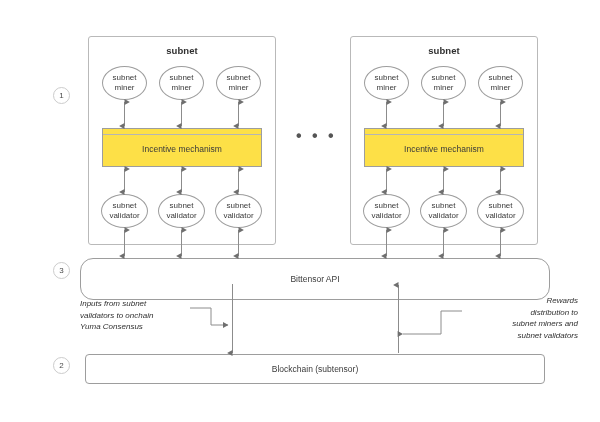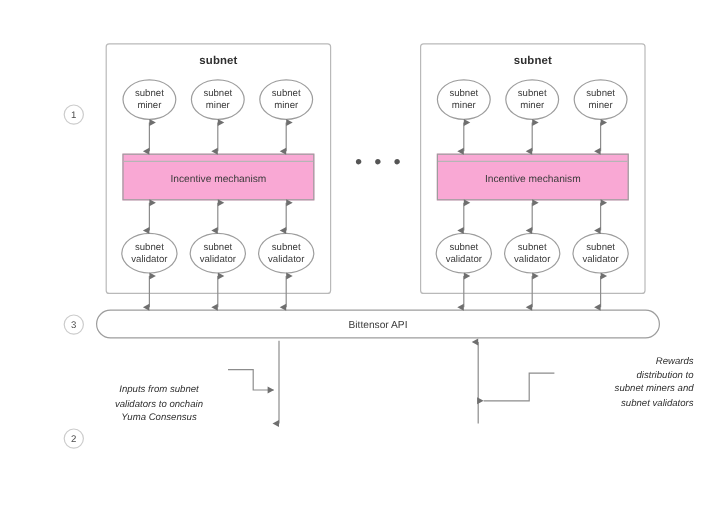--- a/index.html
+++ b/index.html
@@ -51,21 +51,21 @@
     font-size: 8px;
     color: #3a3a3a;
     line-height: 1.25;
     text-align: center;
   }
   .node span { display: block; white-space: nowrap; }
 
   .mech-box {
     position: absolute;
     border: 1px solid #9d9d9d;
-    background: #f9a8d4;
+    background: #fde047;
     box-sizing: border-box;
   }
   .mech-divider {
     position: absolute;
     left: 0; right: 0;
     top: 5px;
     height: 0;
     border-top: 1px solid #b5b5b5;
   }
   .mech-label {
@@ -115,21 +115,21 @@
   }
 
   .annot {
     position: absolute;
     font-size: 8px;
     font-style: italic;
     color: #2f2f2f;
     line-height: 1.45;
     white-space: pre-line;
   }
-  .annot-left { text-align: center; margin-top: 21px; }
+  .annot-left { text-align: left; }
   .annot-right { text-align: right; }
 
   svg.overlay {
     position: absolute;
     left: 0; top: 0;
     width: 600px;
     height: 422px;
     pointer-events: none;
   }
 </style>
@@ -213,24 +213,27 @@
   </div>
   <div class="node" style="left:420px; top:194px; width:47px; height:34px;">
     <span>subnet</span>
     <span>validator</span>
   </div>
   <div class="node" style="left:477px; top:194px; width:47px; height:34px;">
     <span>subnet</span>
     <span>validator</span>
   </div>
 
-  <div class="pill-bar" style="left:80px; top:258px; width:470px; height:24px; border-radius:13px;">
+  <div class="pill-bar" style="left:80px; top:258px; width:470px; height:42px; border-radius:13px;">
     <span>Bittensor API</span>
   </div>
 
+  <div class="pill-bar" style="left:85px; top:354px; width:460px; height:30px; border-radius:4px;">
+    <span>Blockchain (subtensor)</span>
+  </div>
 
   <div class="annot annot-left" style="left:80px; top:298px; width:105px;">Inputs from subnet
 validators to onchain
 Yuma Consensus</div>
 
   <div class="annot annot-right" style="left:468px; top:295px; width:110px;">Rewards
 distribution to
 subnet miners and
 subnet validators</div>
 

